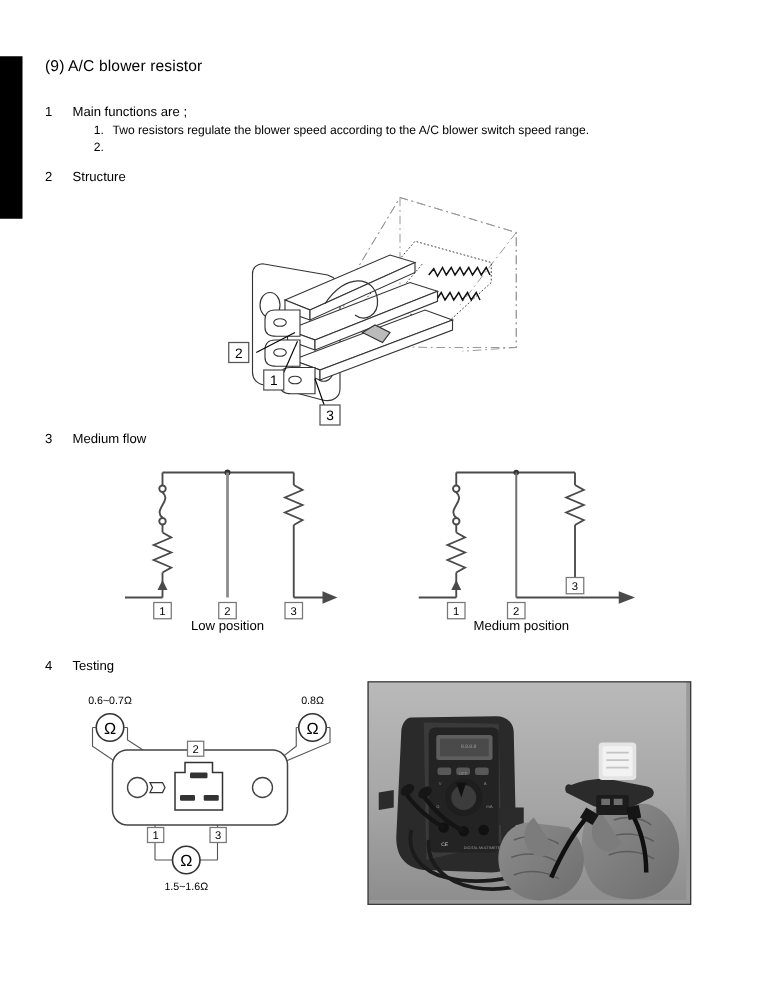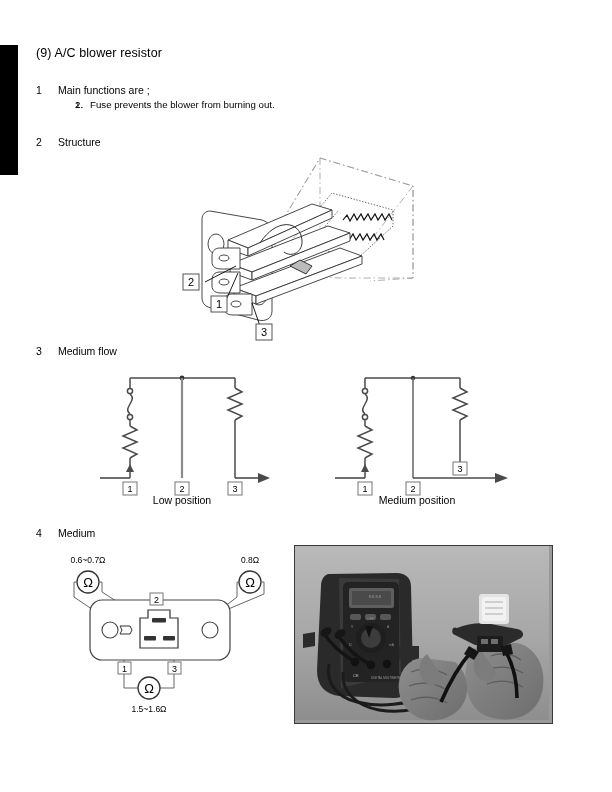--- a/index.html
+++ b/index.html
@@ -74,24 +74,24 @@
 
   <div class="title">(9) A/C blower resistor</div>
 
   <div class="sec sec1">
     <span class="num">1</span>
     <span class="lbl">Main functions are ;</span>
   </div>
   <div class="sublist">
     <div class="li">
       <span class="mk">1.</span>
+      <span>Two resistors regulate the blower speed according to the A/C blower switch speed range.</span>
     </div>
     <div class="li">
       <span class="mk">2.</span>
-      <span>Fuse prevents the blower from burning out.</span>
     </div>
   </div>
 
   <div class="sec sec2">
     <span class="num">2</span>
     <span class="lbl">Structure</span>
   </div>
 
   <div class="fig" id="fig-structure">
     <svg width="250" height="200" viewBox="0 0 250 200">
@@ -265,21 +265,21 @@
         <text x="78" y="122" font-size="9" text-anchor="middle">2</text>
         <rect x="118" y="92" width="14" height="13" fill="#fff" stroke="#777" stroke-width="1"></rect>
         <text x="125" y="102" font-size="9" text-anchor="middle">3</text>
       </g>
       <text x="82" y="134" font-size="10.5" text-anchor="middle" fill="#000">Medium position</text>
     </svg>
   </div>
 
   <div class="sec sec4">
     <span class="num">4</span>
-    <span class="lbl">Medium</span>
+    <span class="lbl">Testing</span>
   </div>
 
   <div class="fig" id="fig-test">
     <svg width="235" height="175" viewBox="0 0 235 175">
 
       <g stroke="#555" stroke-width="0.9" fill="none">
         <path d="M22 30 L22 45 L62 72"></path>
         <path d="M50 30 L50 40 L112 80"></path>
         <path d="M185 30 L185 45 L150 72"></path>
         <path d="M212 30 L212 42 L122 80"></path>

